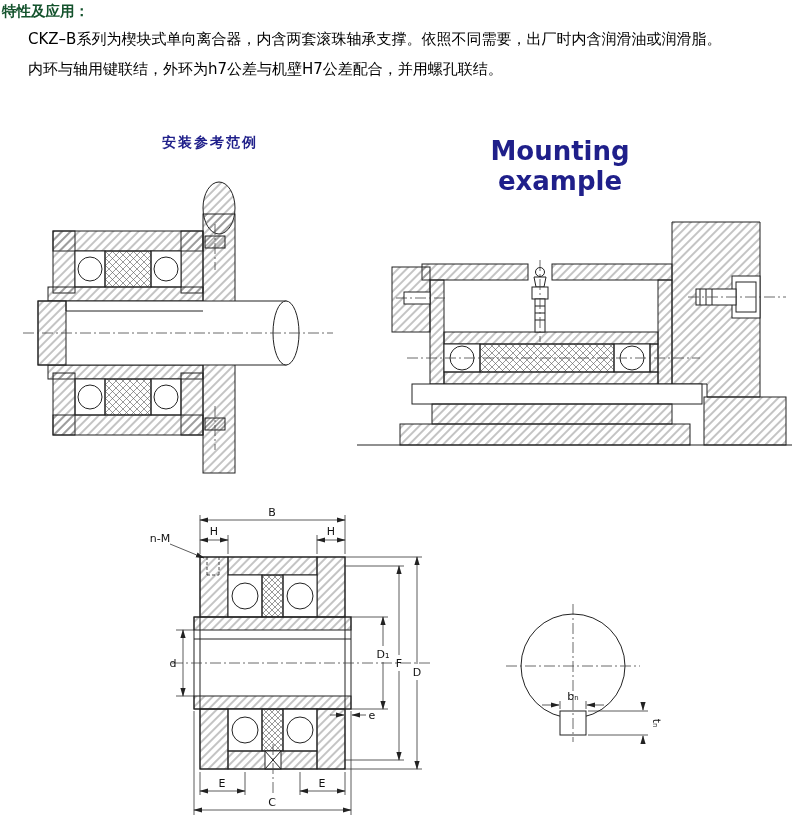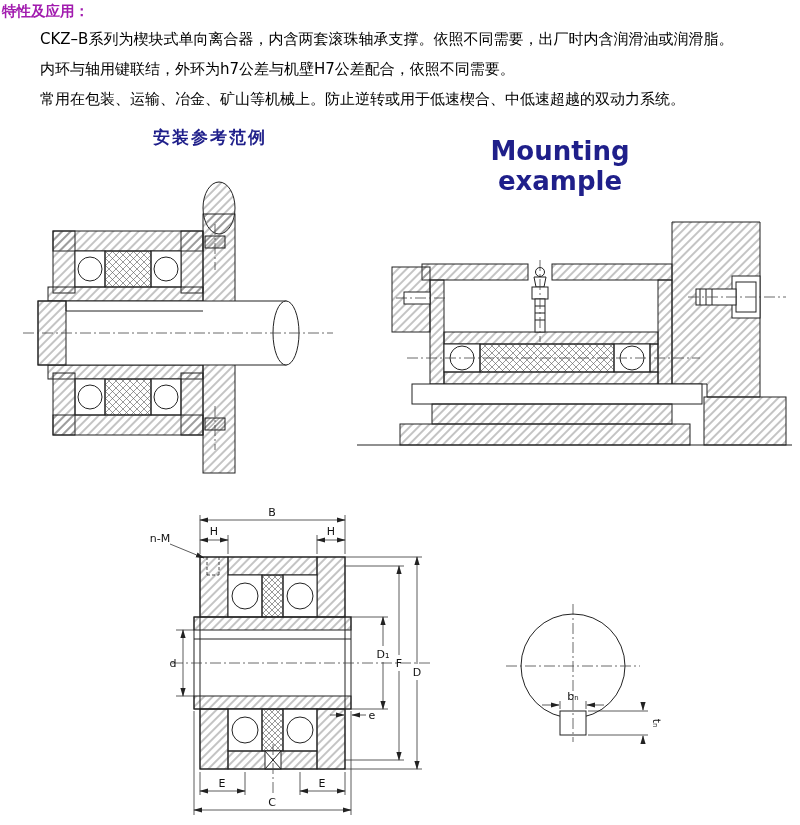--- a/index.html
+++ b/index.html
@@ -1,42 +1,41 @@
 <!DOCTYPE html>
 <html style="--accent: #1f1f8a;"><head>
 <meta charset="utf-8">
 <style>
   html,body{margin:0;padding:0;background:#fff;}
   .page{position:relative;width:800px;height:825px;background:#fff;overflow:hidden;
         font-family:"DejaVu Sans","Liberation Sans",sans-serif;color:#111;}
-  .doc-heading{position:absolute;left:2px;top:2px;font-size:14.5px;font-weight:bold;color:#a21caf;}
-  .paras{position:absolute;left:40px;top:24px;width:750px;font-size:15px;line-height:30px;color:#000;}
+  .doc-heading{position:absolute;left:2px;top:2px;font-size:14.5px;font-weight:bold;color:#14532d;}
+  .paras{position:absolute;left:28px;top:24px;width:750px;font-size:15px;line-height:30px;color:#000;}
   .para{white-space:nowrap;}
   .sec-title{position:absolute;font-weight:bold;color:var(--accent,#1f1f8a);text-align:center;}
-  .sec-zh{left:110px;top:126px;width:200px;font-size:17px;letter-spacing:2px;}
+  .sec-zh{left:110px;top:134px;width:200px;font-size:14px;letter-spacing:2px;}
   .sec-en{left:440px;top:136px;width:240px;font-size:26px;}
   .draw{position:absolute;}
   .d1{left:18px;top:178px;}
   .d2{left:352px;top:192px;}
   .d3{left:140px;top:502px;}
   .d4{left:498px;top:600px;}
   svg{display:block;}
   svg text{font-family:"DejaVu Sans",sans-serif;font-size:11px;fill:#111;}
 </style>
 </head>
 <body>
 
 <div class="page">
 
   <div class="doc-heading">特性及应用：</div>
 
   <div class="paras">
     <div class="para">CKZ–B系列为楔块式单向离合器，内含两套滚珠轴承支撑。依照不同需要，出厂时内含润滑油或润滑脂。</div>
-    <div class="para">内环与轴用键联结，外环为h7公差与机壁H7公差配合，依照不同需要。</div>
-    <div class="para">常用在包装、运输、冶金、矿山等机械上。防止逆转或用于低速楔合、中低速超越的双动力系统。</div>
+    <div class="para">内环与轴用键联结，外环为h7公差与机壁H7公差配合，并用螺孔联结。</div>
   </div>
 
   <div class="sec-title sec-zh">安装参考范例</div>
   <div class="sec-title sec-en">Mounting example</div>
 
   <div class="draw d1">
     <svg viewBox="0 0 320 310" width="320" height="310">
       <defs>
         <pattern id="d1h" width="6" height="6" patternUnits="userSpaceOnUse" patternTransform="rotate(45)">
           <line x1="3" y1="0" x2="3" y2="6" stroke="#555" stroke-width="0.7"></line>

